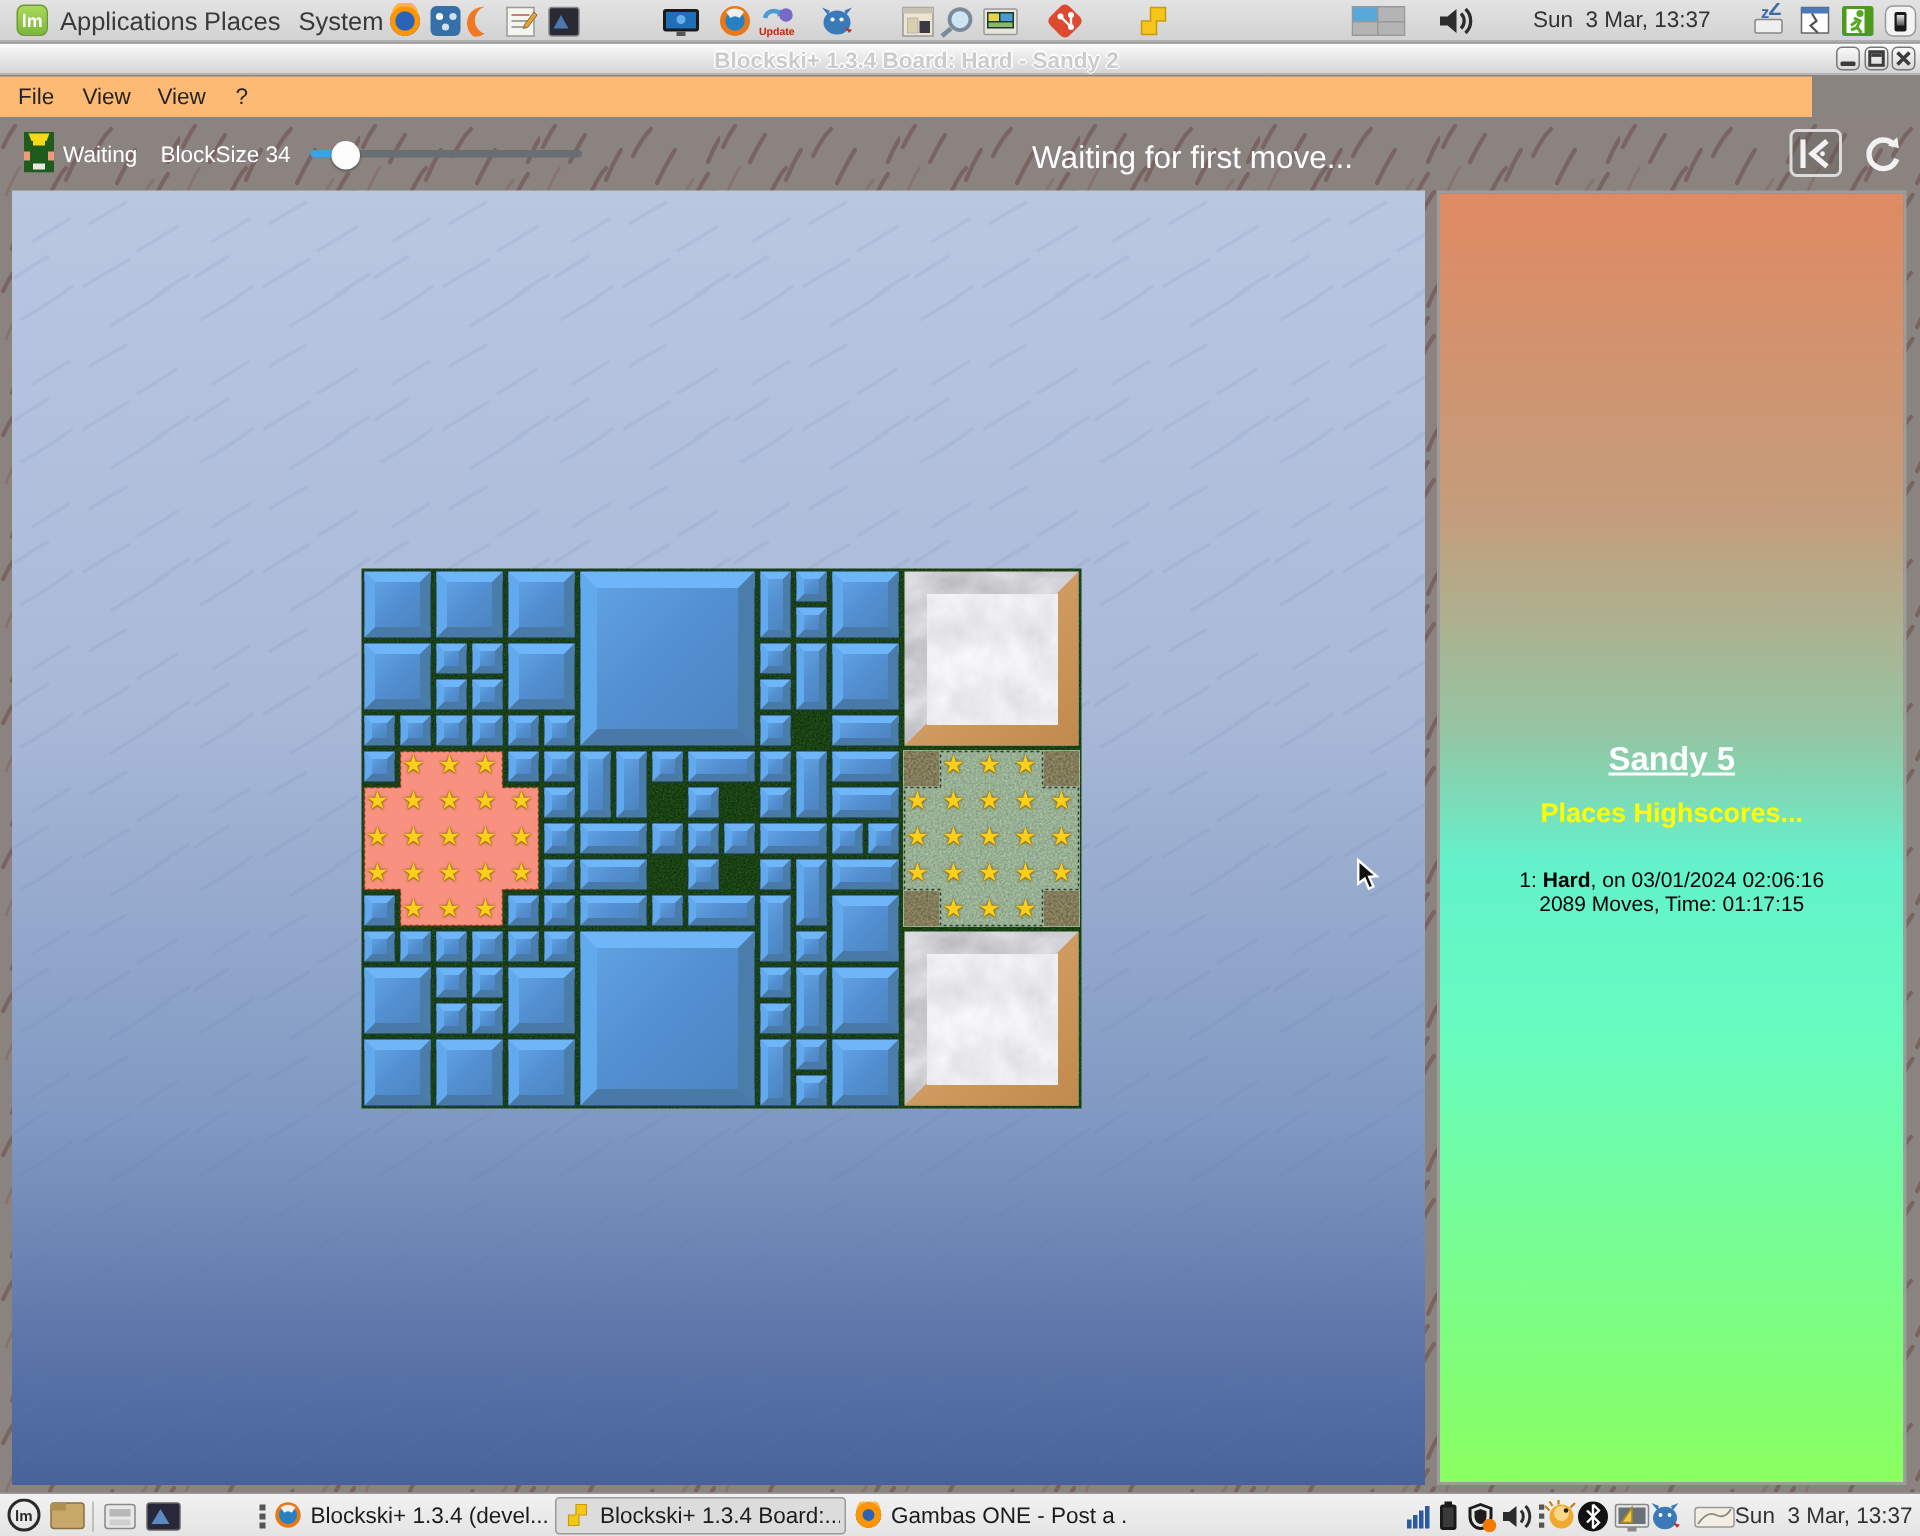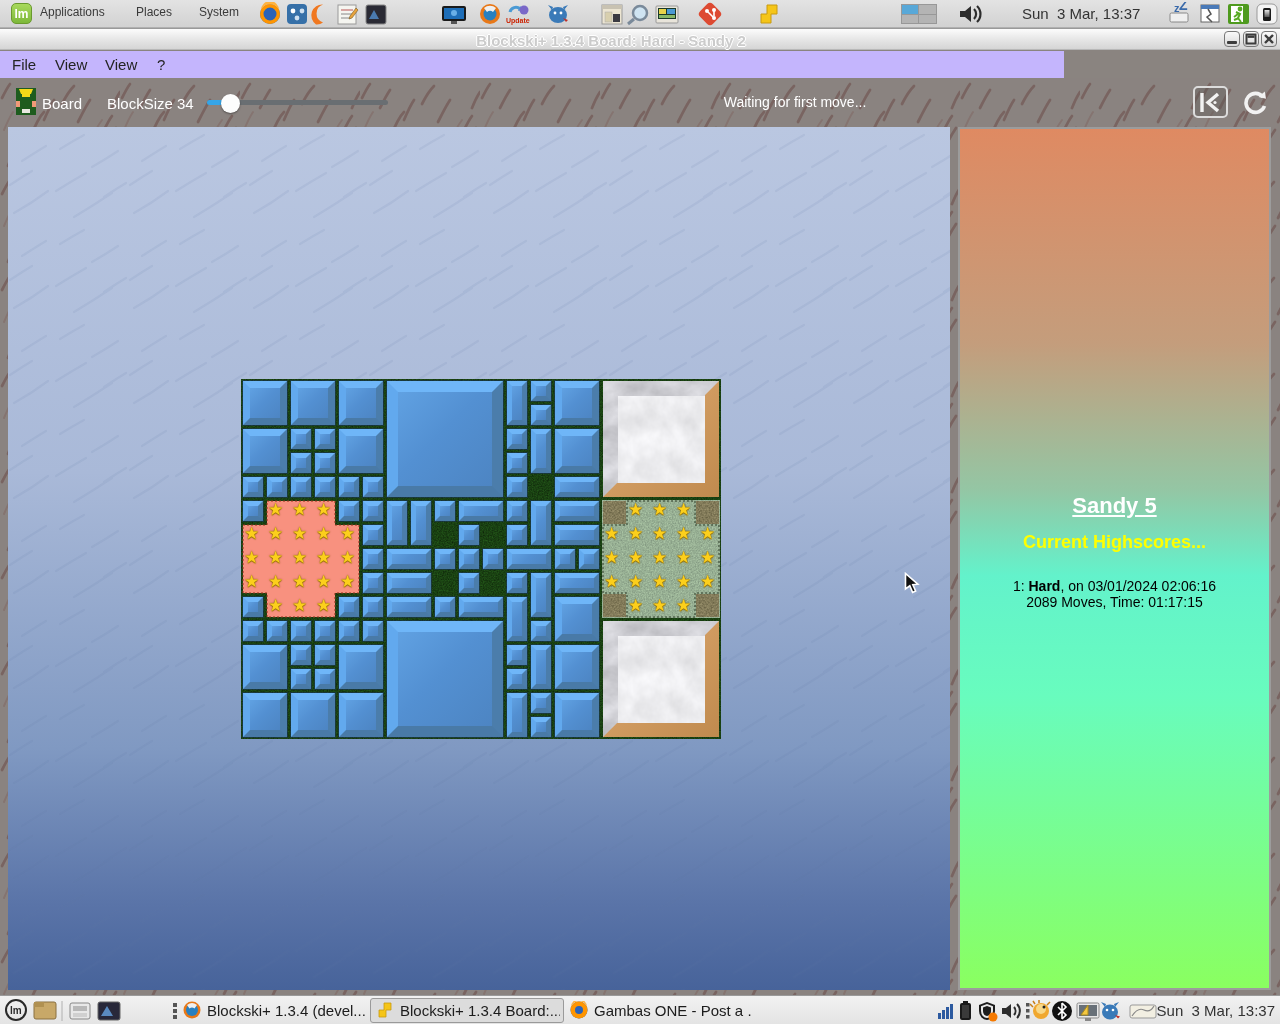--- a/index.html
+++ b/index.html
@@ -1,46 +1,46 @@
 <!DOCTYPE html>
 <html><head><meta charset="utf-8"><style>
 *{margin:0;padding:0;box-sizing:border-box}
 body{width:1280px;height:1024px;position:relative;overflow:hidden;
  font-family:"Liberation Sans",sans-serif;background:#8a8480}
 .abs{position:absolute}
 
 #panel{position:absolute;left:0;top:0;width:1280px;height:28px;
  background:linear-gradient(#e3e3e3,#d2d2d2);border-bottom:1px solid #b0b0b0}
-#panel .mtxt{position:absolute;top:5px;font-size:12px;color:#3a3a3a}
+#panel .mtxt{position:absolute;top:5px;font-size:17px;color:#3a3a3a}
 
 #titlebar{position:absolute;left:0;top:28px;width:1280px;height:22px;
  background:linear-gradient(#fcfcfc,#e9e9e9 45%,#d5d5d5);border-bottom:1px solid #b8b8b8;
  border-top:1px solid #9a9a9a}
 #title{position:absolute;left:611px;top:3px;transform:translateX(-50%);
  font-size:15px;font-weight:bold;color:#cbcbcb;white-space:nowrap;
  text-shadow:0 1px 0 #fff,0 -1px 0 #fff,1px 0 0 #fff,-1px 0 0 #fff}
 .winbtn{position:absolute;top:31px;width:16px;height:16px;border:1px solid #777;
  border-radius:4px;background:linear-gradient(#fafafa,#d8d8d8)}
 .winbtn svg{display:block;margin:0 auto}
 
-#menubar{position:absolute;left:0;top:51px;width:1064px;height:27px;background:#c4b5fd}
+#menubar{position:absolute;left:0;top:51px;width:1208px;height:27px;background:#fdba74}
 #menubar span{position:absolute;top:5px;font-size:15px;color:#242424}
 
 #winbg{position:absolute;left:0;top:78px;width:1280px;height:917px}
 
 #toolbar{position:absolute;left:0;top:0;width:0;height:0}
 #toolbar .lbl{position:absolute;top:95px;font-size:15px;color:#fff;white-space:nowrap}
 #slider-track{position:absolute;left:207px;top:100px;width:181px;height:5px;
  border-radius:3px;background:#696e72}
 #slider-fill{position:absolute;left:207px;top:100px;width:24px;height:5px;
  border-radius:3px;background:#35a5e8}
 #slider-knob{position:absolute;left:221px;top:94px;width:19px;height:19px;
  border-radius:50%;background:#fdfdfd;box-shadow:0 1px 2px rgba(0,0,0,.4)}
 #status{position:absolute;left:795px;top:94px;transform:translateX(-50%);
- font-size:14px;color:#fff;white-space:nowrap}
+ font-size:21px;color:#fff;white-space:nowrap}
 #tbtn1{position:absolute;left:1193px;top:86px;width:35px;height:32px;
  border:2px solid #dcdcdc;border-radius:5px;background:rgba(90,86,84,.35)}
 
 #bluearea{position:absolute;left:8px;top:127px;width:942px;height:863px;
  background:linear-gradient(#bac7e1,#a9b9d8 40%,#8099c2 72%,#5a74a8 90%,#47639a);
  }
 #bluearea .streaks{position:absolute;left:0;top:0;width:100%;height:100%}
 
 #board{position:absolute;left:241px;top:379px;width:480px;height:360px}
 #grass{position:absolute;left:0;top:0;width:480px;height:360px}
@@ -284,21 +284,21 @@
 
 <div id="toolbar">
  <svg class="abs" style="left:16px;top:88px" width="20" height="27">
   <rect width="20" height="27" fill="#1e5c1e"></rect>
   <path d="M3,1 h14 l-2,5 h-10 z" fill="#f5d818"></path>
   <rect x="6" y="5" width="8" height="4" fill="#f5d818"></rect>
   <rect x="0" y="13" width="4" height="6" fill="#f09a78"></rect>
   <rect x="16" y="13" width="4" height="6" fill="#f09a78"></rect>
   <rect x="6" y="21" width="8" height="4" fill="#e8e8e0"></rect>
  </svg>
- <span class="lbl" style="left:42px">Board</span>
+ <span class="lbl" style="left:42px">Waiting</span>
  <span class="lbl" style="left:107px">BlockSize 34</span>
  <div id="slider-track"></div>
     <div id="slider-fill"></div>
     <div id="slider-knob"></div>
  <span id="status">Waiting for first move...</span>
  <div id="tbtn1"></div>
  <svg class="abs" style="left:1198px;top:91px" width="26" height="23">
   <line x1="4" y1="2" x2="4" y2="21" stroke="#f2f2f2" stroke-width="3.4"></line>
   <path d="M20,3 L10,11.5 L20,20" stroke="#f2f2f2" stroke-width="3.4" fill="none"></path>
   <circle cx="17" cy="11.5" r="1.6" fill="#f2f2f2"></circle>
@@ -474,21 +474,21 @@
 </div>
 
 
 <svg class="cursor" style="left:904px;top:572px" width="22" height="24">
  <path d="M1.5,1.5 L1.5,17 L5.8,13.8 L8.6,20.4 L11.6,19 L8.8,12.6 L13.8,12.2 Z" fill="#111" stroke="#fff" stroke-width="1.6"></path>
 </svg>
 
 
 <div id="rpanel">
  <div class="t1">Sandy 5</div>
- <div class="t2">Current Highscores...</div>
+ <div class="t2">Places Highscores...</div>
  <div class="t3">1: <b>Hard</b>, on 03/01/2024 02:06:16</div>
  <div class="t4">2089 Moves, Time: 01:17:15</div>
 </div>
 
 
 <div id="taskbar">
  <svg class="abs" style="left:4px;top:3px" width="120" height="24">
   <circle cx="12" cy="11" r="10" fill="none" stroke="#2a2a2a" stroke-width="2"></circle>
   <text x="6" y="15" font-size="10" font-weight="bold" fill="#2a2a2a">lm</text>
   <rect x="30" y="3" width="22" height="17" rx="2" fill="#c8a868" stroke="#8a7040"></rect>

